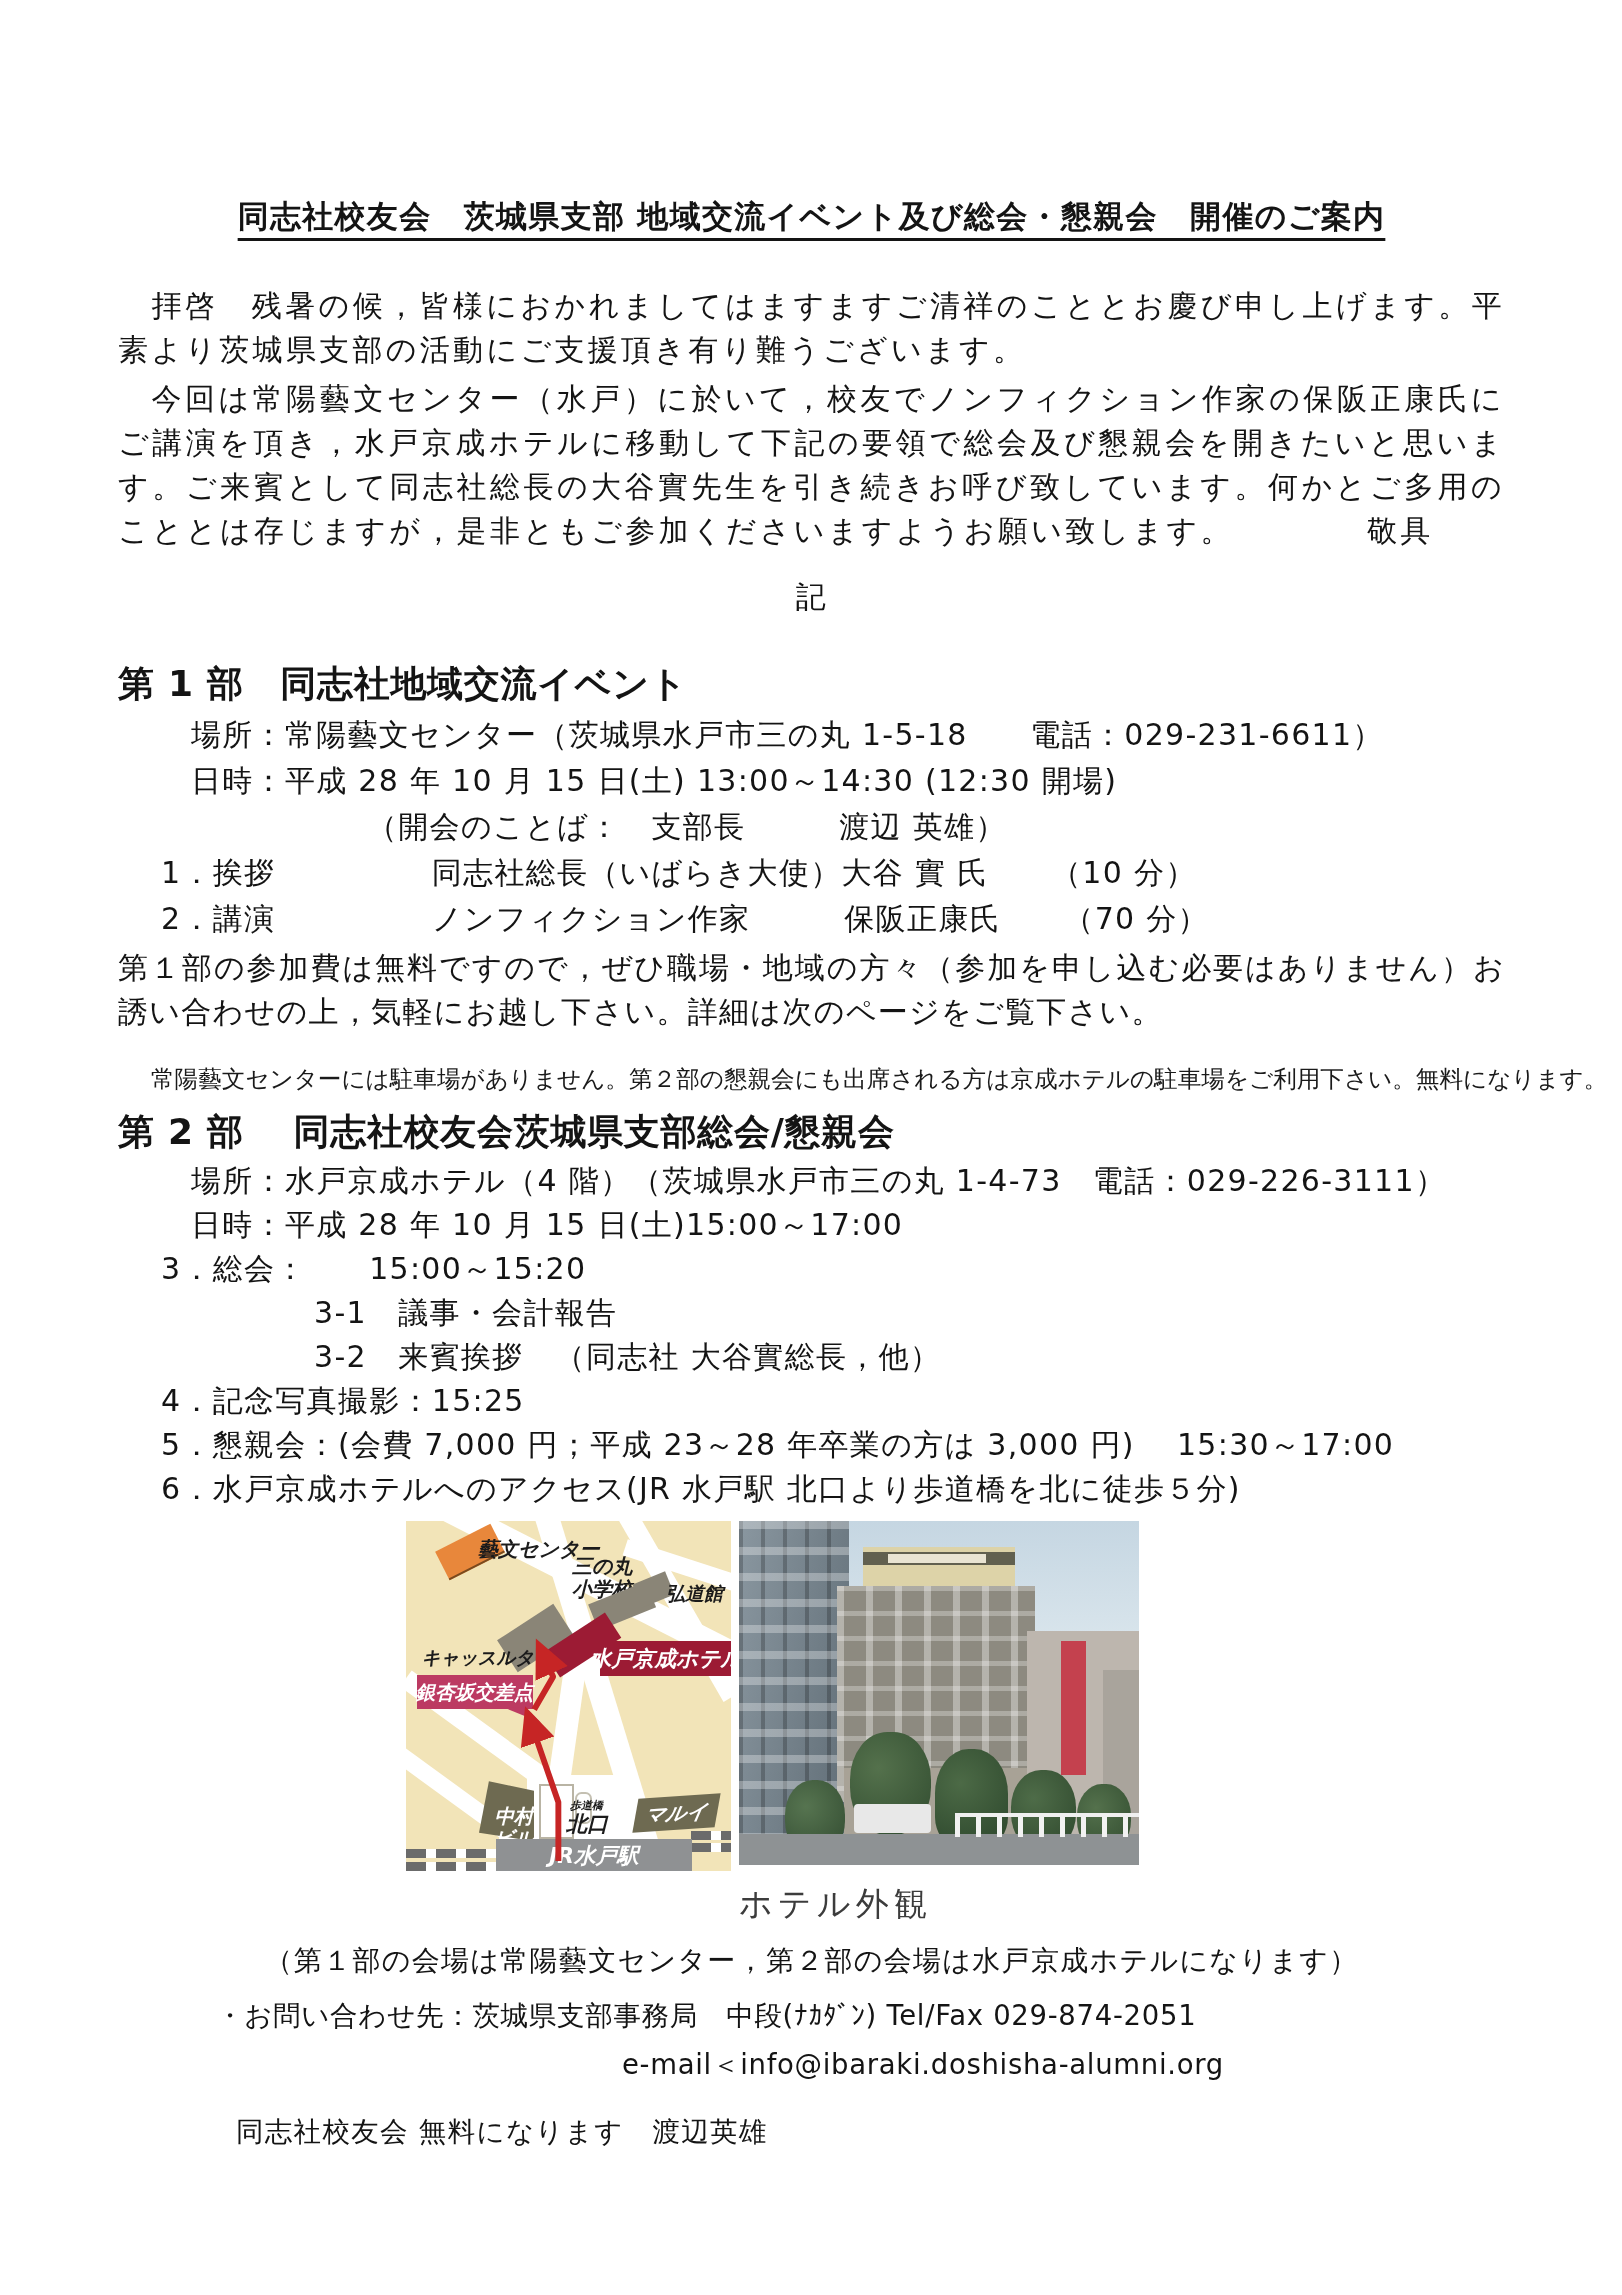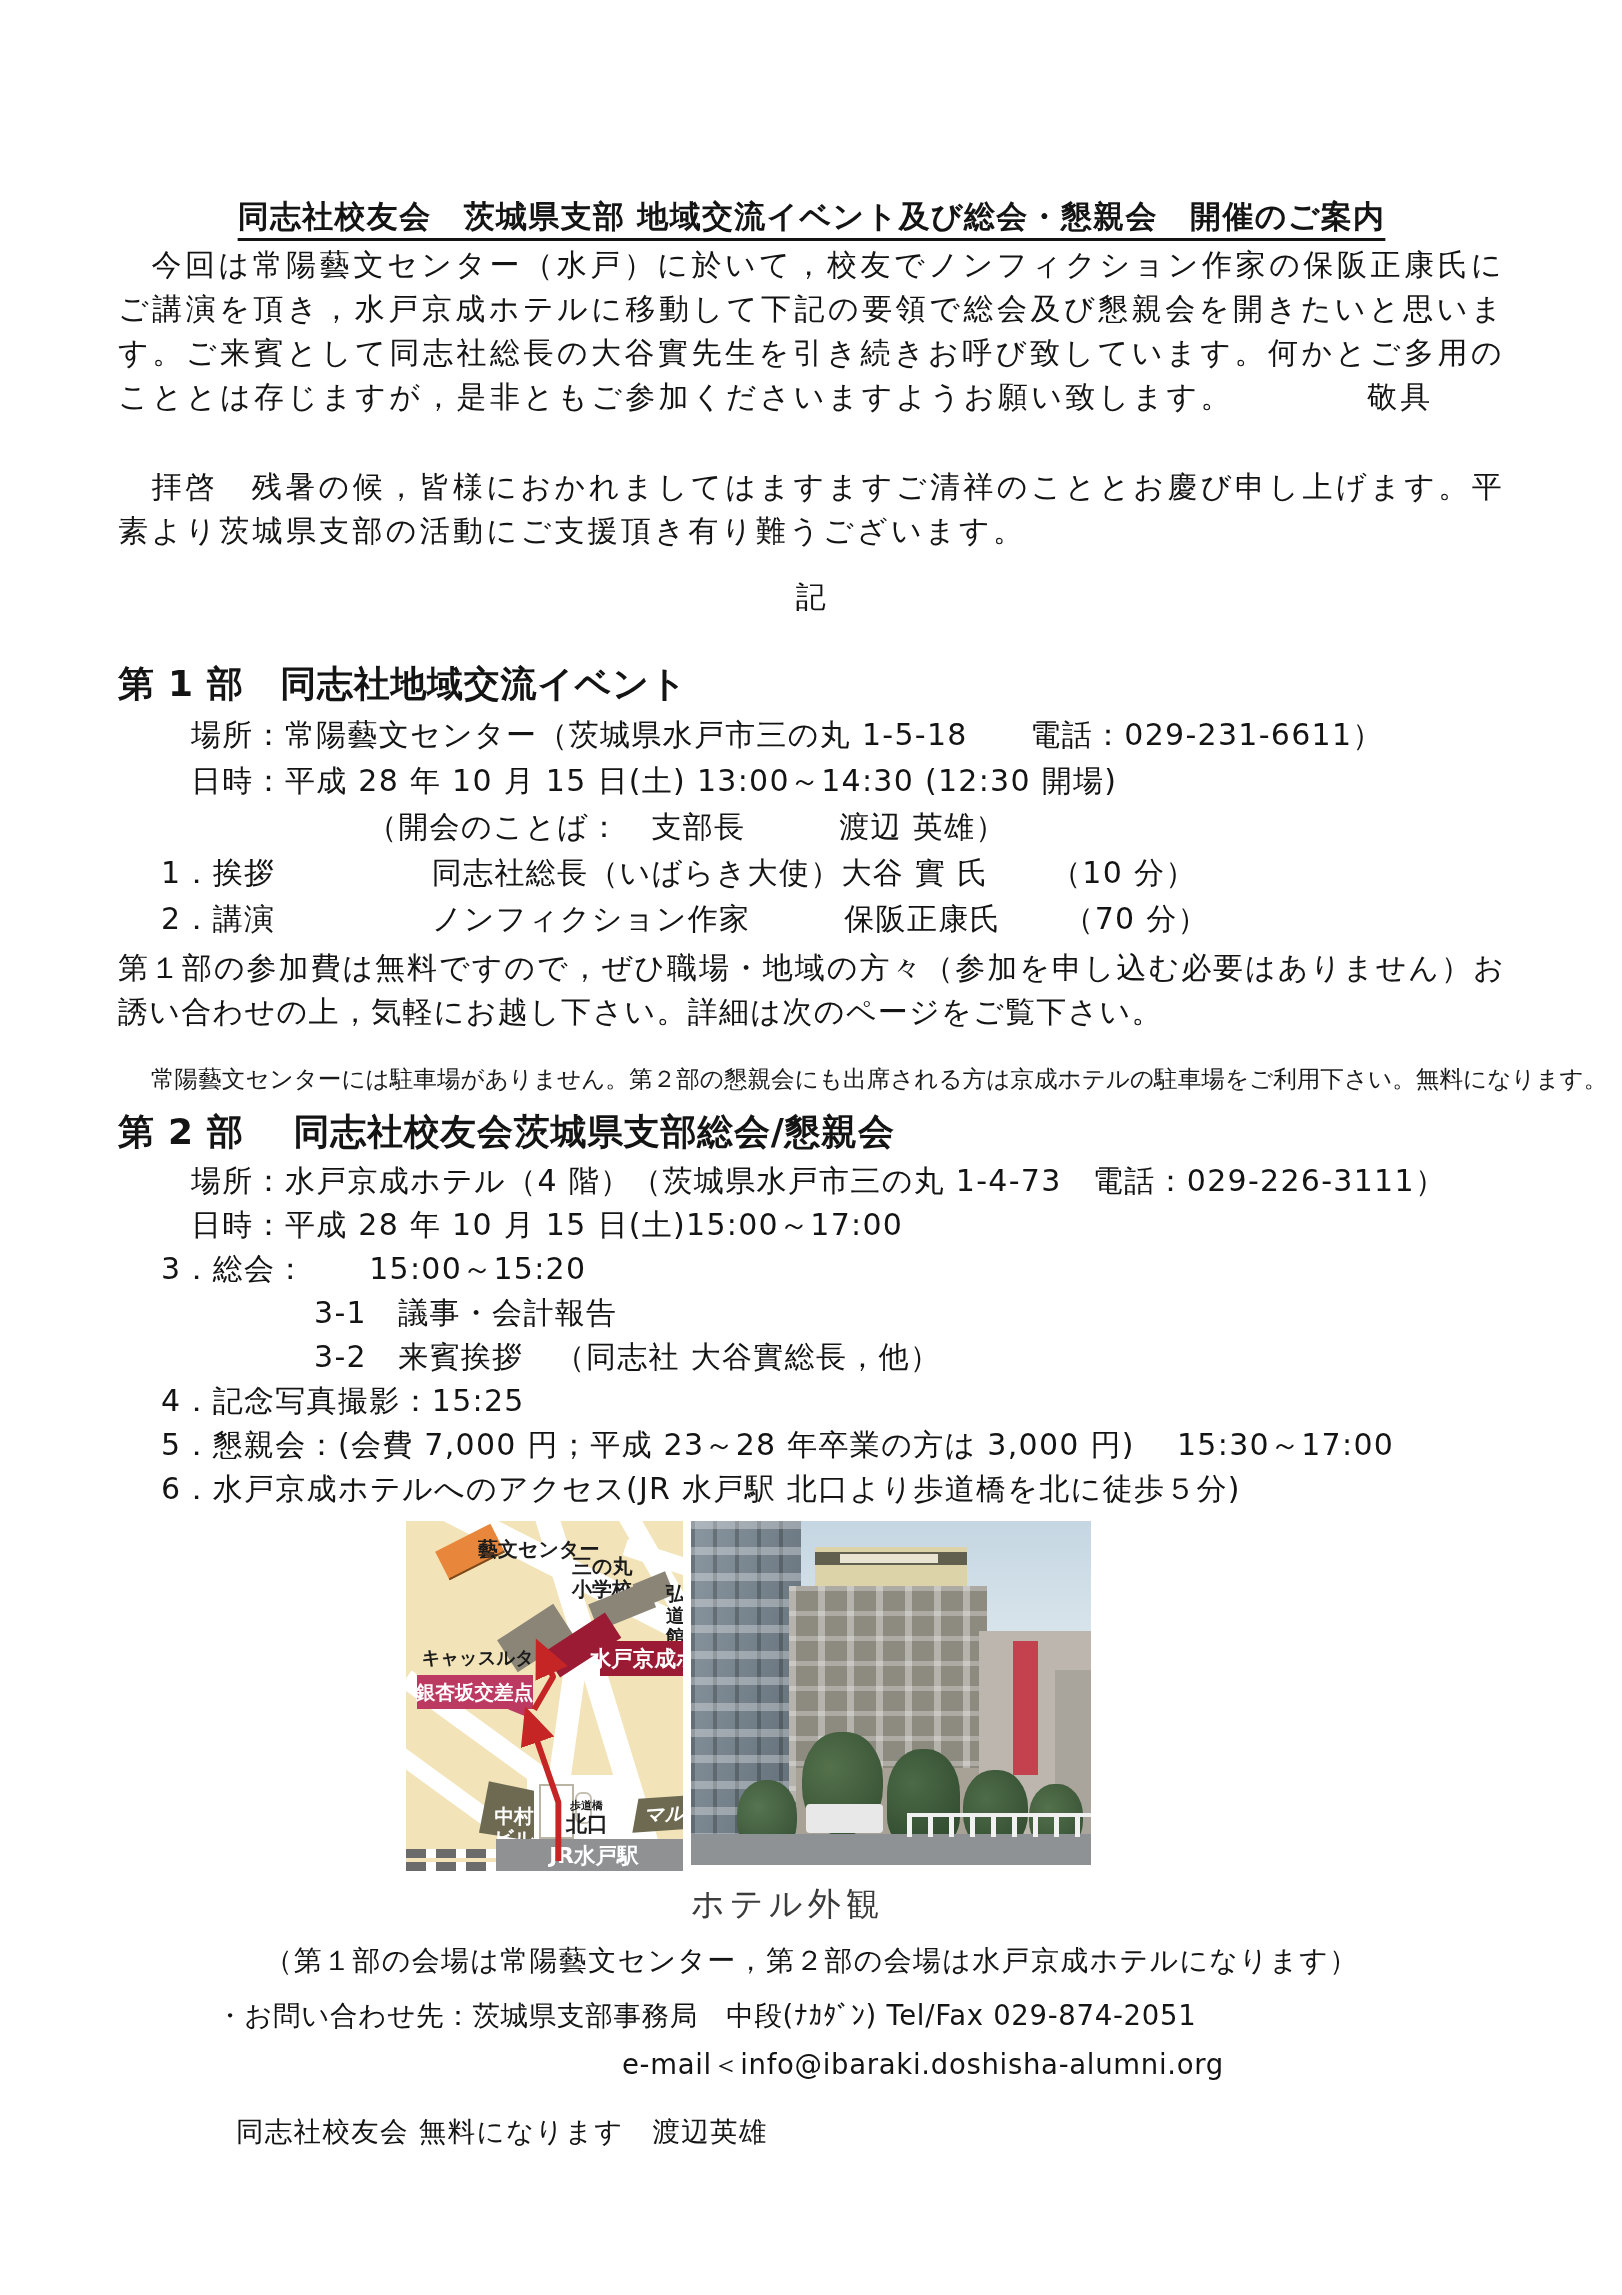--- a/index.html
+++ b/index.html
@@ -25,21 +25,21 @@
   .line{font-size:30px;line-height:46px;letter-spacing:1.3px;white-space:nowrap;}
   .lines2 .line{line-height:44px;}
   .ind-a{padding-left:73px;}
   .ind-b{padding-left:249px;}
   .ind-c{padding-left:43px;}
   .ind-d{padding-left:196px;}
   .free-note{margin-top:3.9px;font-size:30px;line-height:44px;letter-spacing:1.3px;text-align:justify;}
   .parking-note{margin-top:5.2px;padding-left:33px;font-size:23.6px;line-height:31px;letter-spacing:0;white-space:nowrap;color:#1a1a1a;}
   .figures{margin-top:10.5px;margin-left:288px;display:flex;gap:7.9px;align-items:flex-start;}
   
-  .map{position:relative;width:277px;height:350px;background:#f2e4b8;overflow:hidden;flex:0 0 auto;}
+  .map{position:relative;width:325px;height:350px;background:#f2e4b8;overflow:hidden;flex:0 0 auto;font-style:italic;}
   .map .abs{position:absolute;}
   .road{position:absolute;background:#ffffff;}
   .bldg{position:absolute;background:#8a8577;}
   .mtext{position:absolute;font-size:19.6px;font-weight:600;color:#1b1b1b;white-space:pre-line;line-height:1.12;}
   .mbox{position:absolute;display:flex;align-items:center;justify-content:center;color:#fff;font-weight:700;white-space:nowrap;}
   .track{position:absolute;height:8.5px;background:repeating-linear-gradient(90deg,#6b6b6b 0 19.6px,#ffffff 19.6px 30px);}
   .route-svg{position:absolute;left:0;top:0;}
   
   .photo-col{display:flex;flex-direction:column;flex:0 0 auto;}
   .photo{position:relative;width:400px;height:344px;overflow:hidden;background:linear-gradient(180deg,#c5d6e2 0%,#dde8ee 42%,#e9eef0 72%,#dfe3e0 100%);}
@@ -51,22 +51,22 @@
   .email{margin-top:13px;padding-left:504px;font-size:27.5px;letter-spacing:0.7px;white-space:nowrap;}
   .signature{margin-top:31px;padding-left:118px;font-size:27.5px;letter-spacing:1.3px;white-space:nowrap;}
 </style>
 </head>
 <body>
 
 <div class="content">
 
   <div class="doc-title">同志社校友会　茨城県支部 地域交流イベント及び総会・懇親会　開催のご案内</div>
 
+  <p class="para p1">　拝啓　残暑の候，皆様におかれましてはますますご清祥のこととお慶び申し上げます。平素より茨城県支部の活動にご支援頂き有り難うございます。</p>
   <p class="para p2">　今回は常陽藝文センター（水戸）に於いて，校友でノンフィクション作家の保阪正康氏にご講演を頂き，水戸京成ホテルに移動して下記の要領で総会及び懇親会を開きたいと思います。ご来賓として同志社総長の大谷實先生を引き続きお呼び致しています。何かとご多用のこととは存じますが，是非ともご参加くださいますようお願い致します。　　　　敬具</p>
-  <p class="para p1">　拝啓　残暑の候，皆様におかれましてはますますご清祥のこととお慶び申し上げます。平素より茨城県支部の活動にご支援頂き有り難うございます。</p>
 
   <div class="ki">記</div>
 
   <div class="h2 h2a">第 1 部　同志社地域交流イベント</div>
   <div class="lines1">
     <div class="line ind-a">場所：常陽藝文センター（茨城県水戸市三の丸 1-5-18　　電話：029-231-6611）</div>
     <div class="line ind-a">日時：平成 28 年 10 月 15 日(土) 13:00～14:30 (12:30 開場)</div>
     <div class="line ind-b">（開会のことば：　支部長　　　渡辺 英雄）</div>
     <div class="line ind-c">1．挨拶　　　　　同志社総長（いばらき大使）大谷 實 氏　　（10 分）</div>
     <div class="line ind-c">2．講演　　　　　ノンフィクション作家　　　保阪正康氏　　（70 分）</div>

